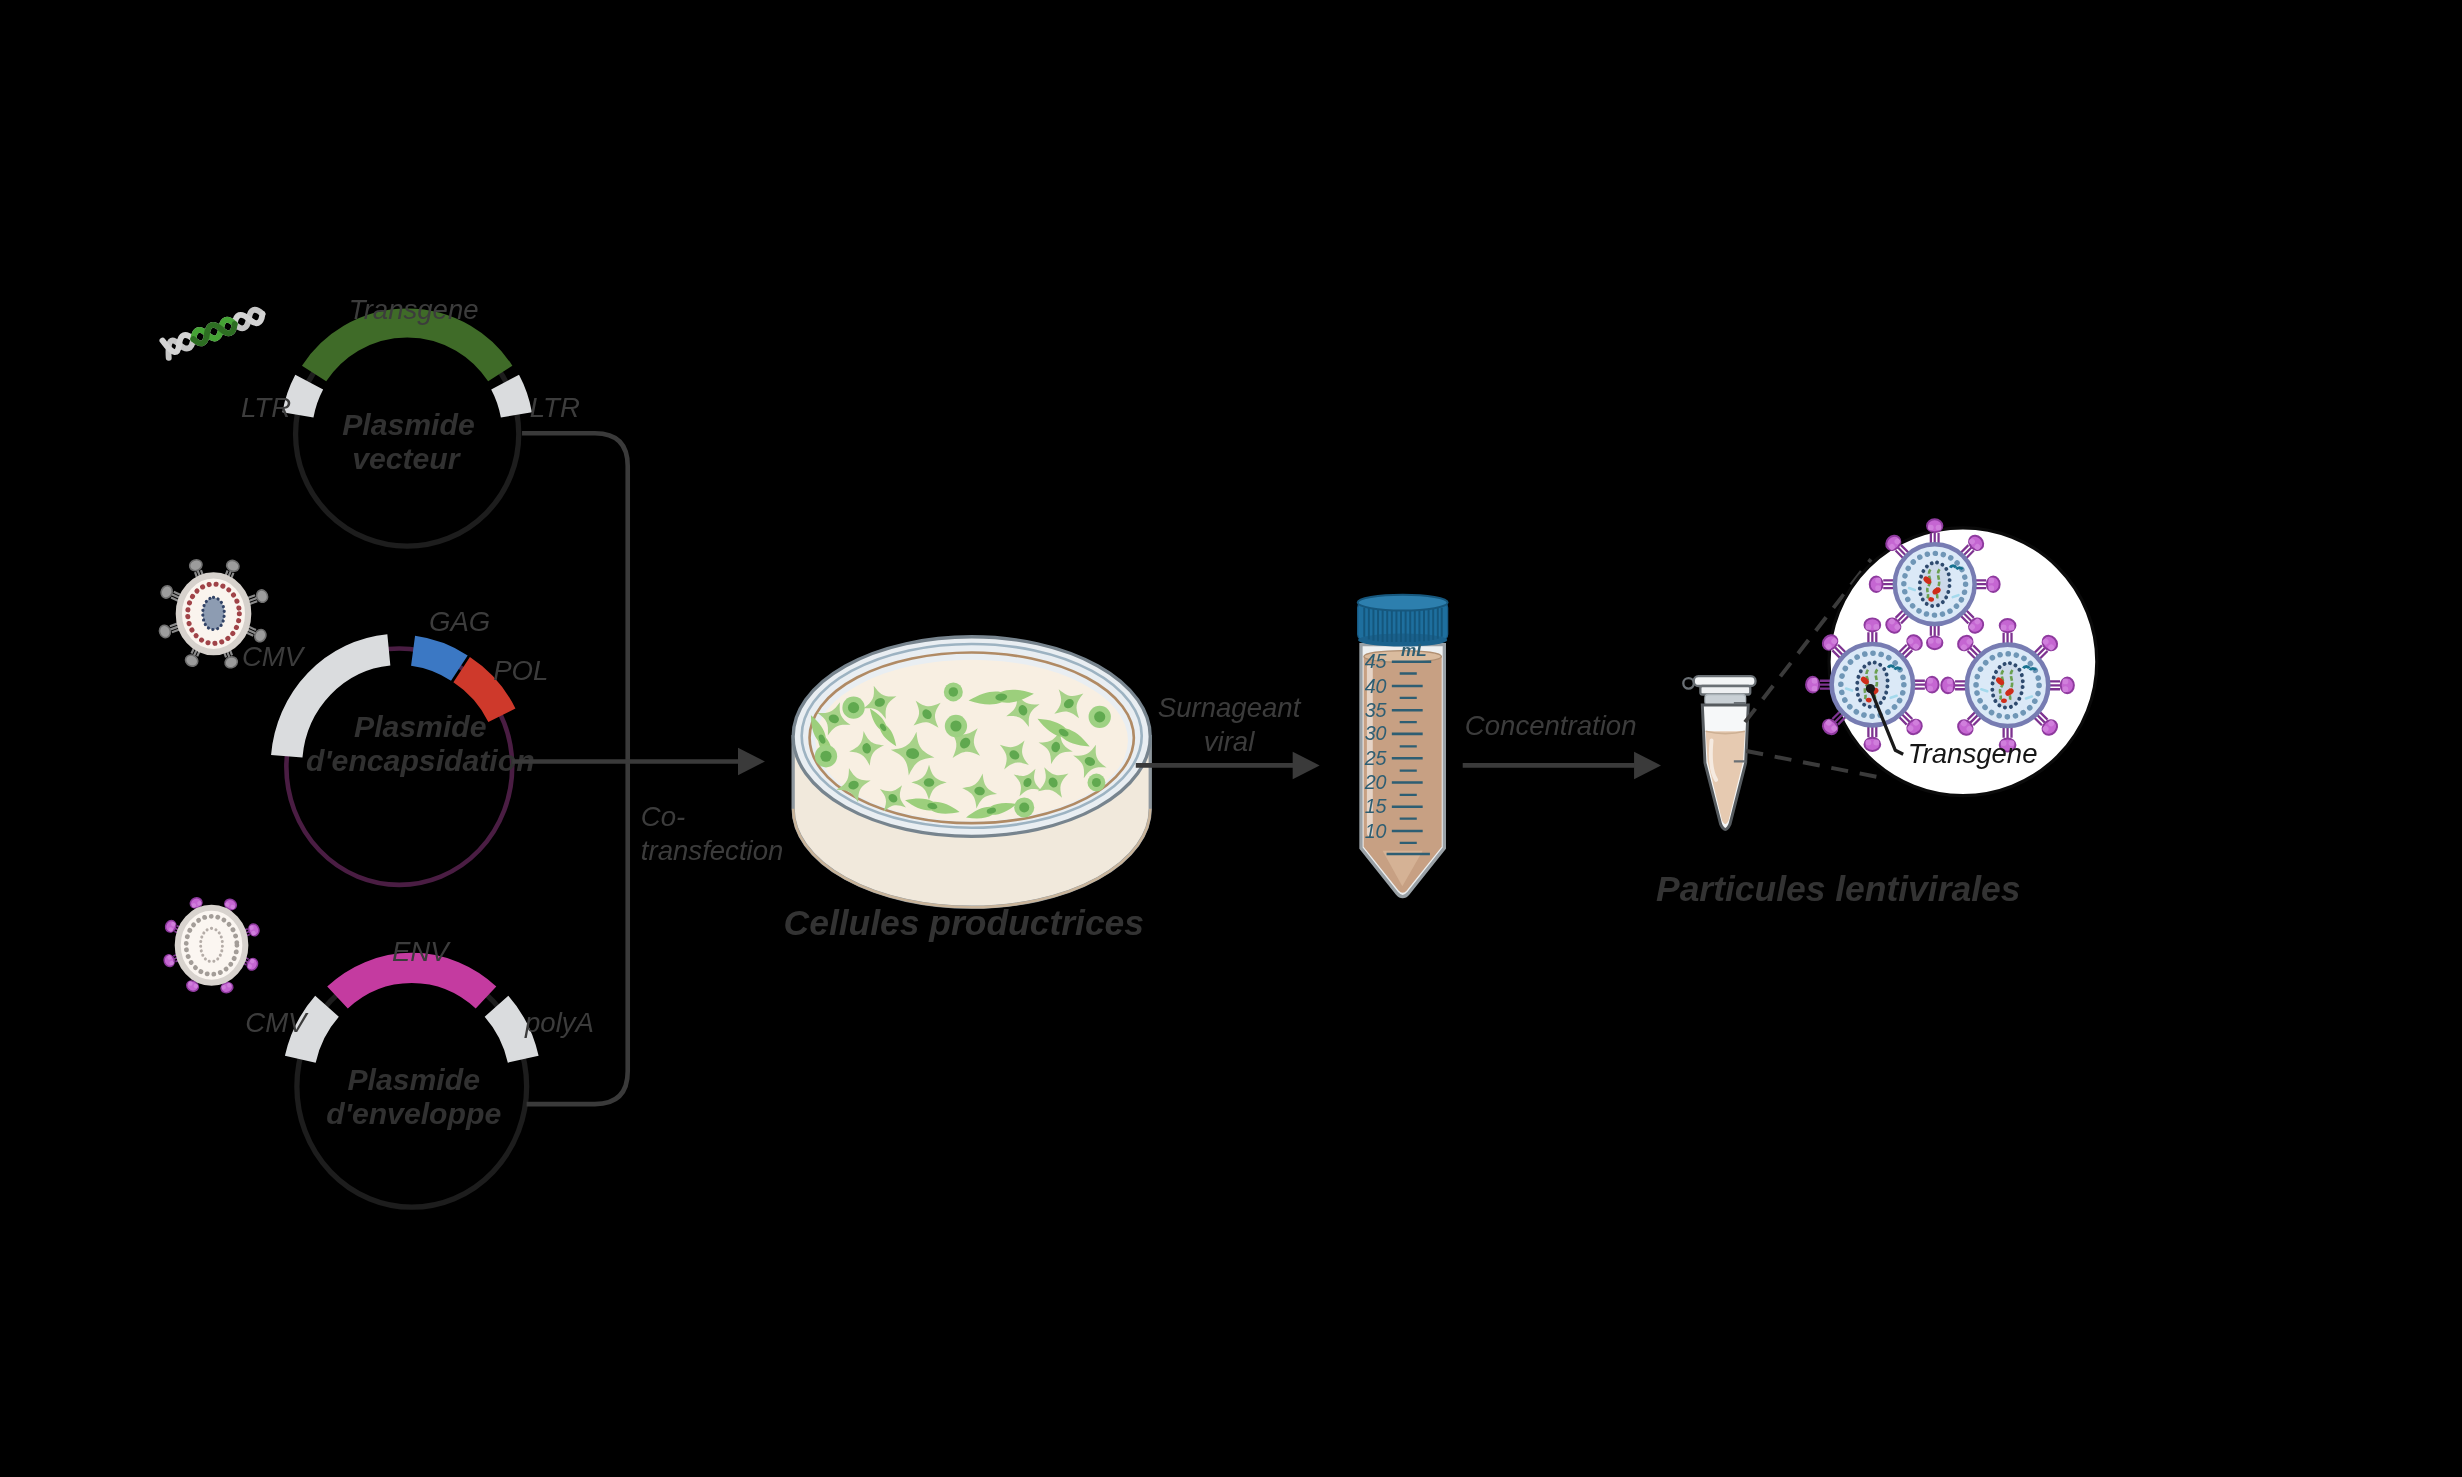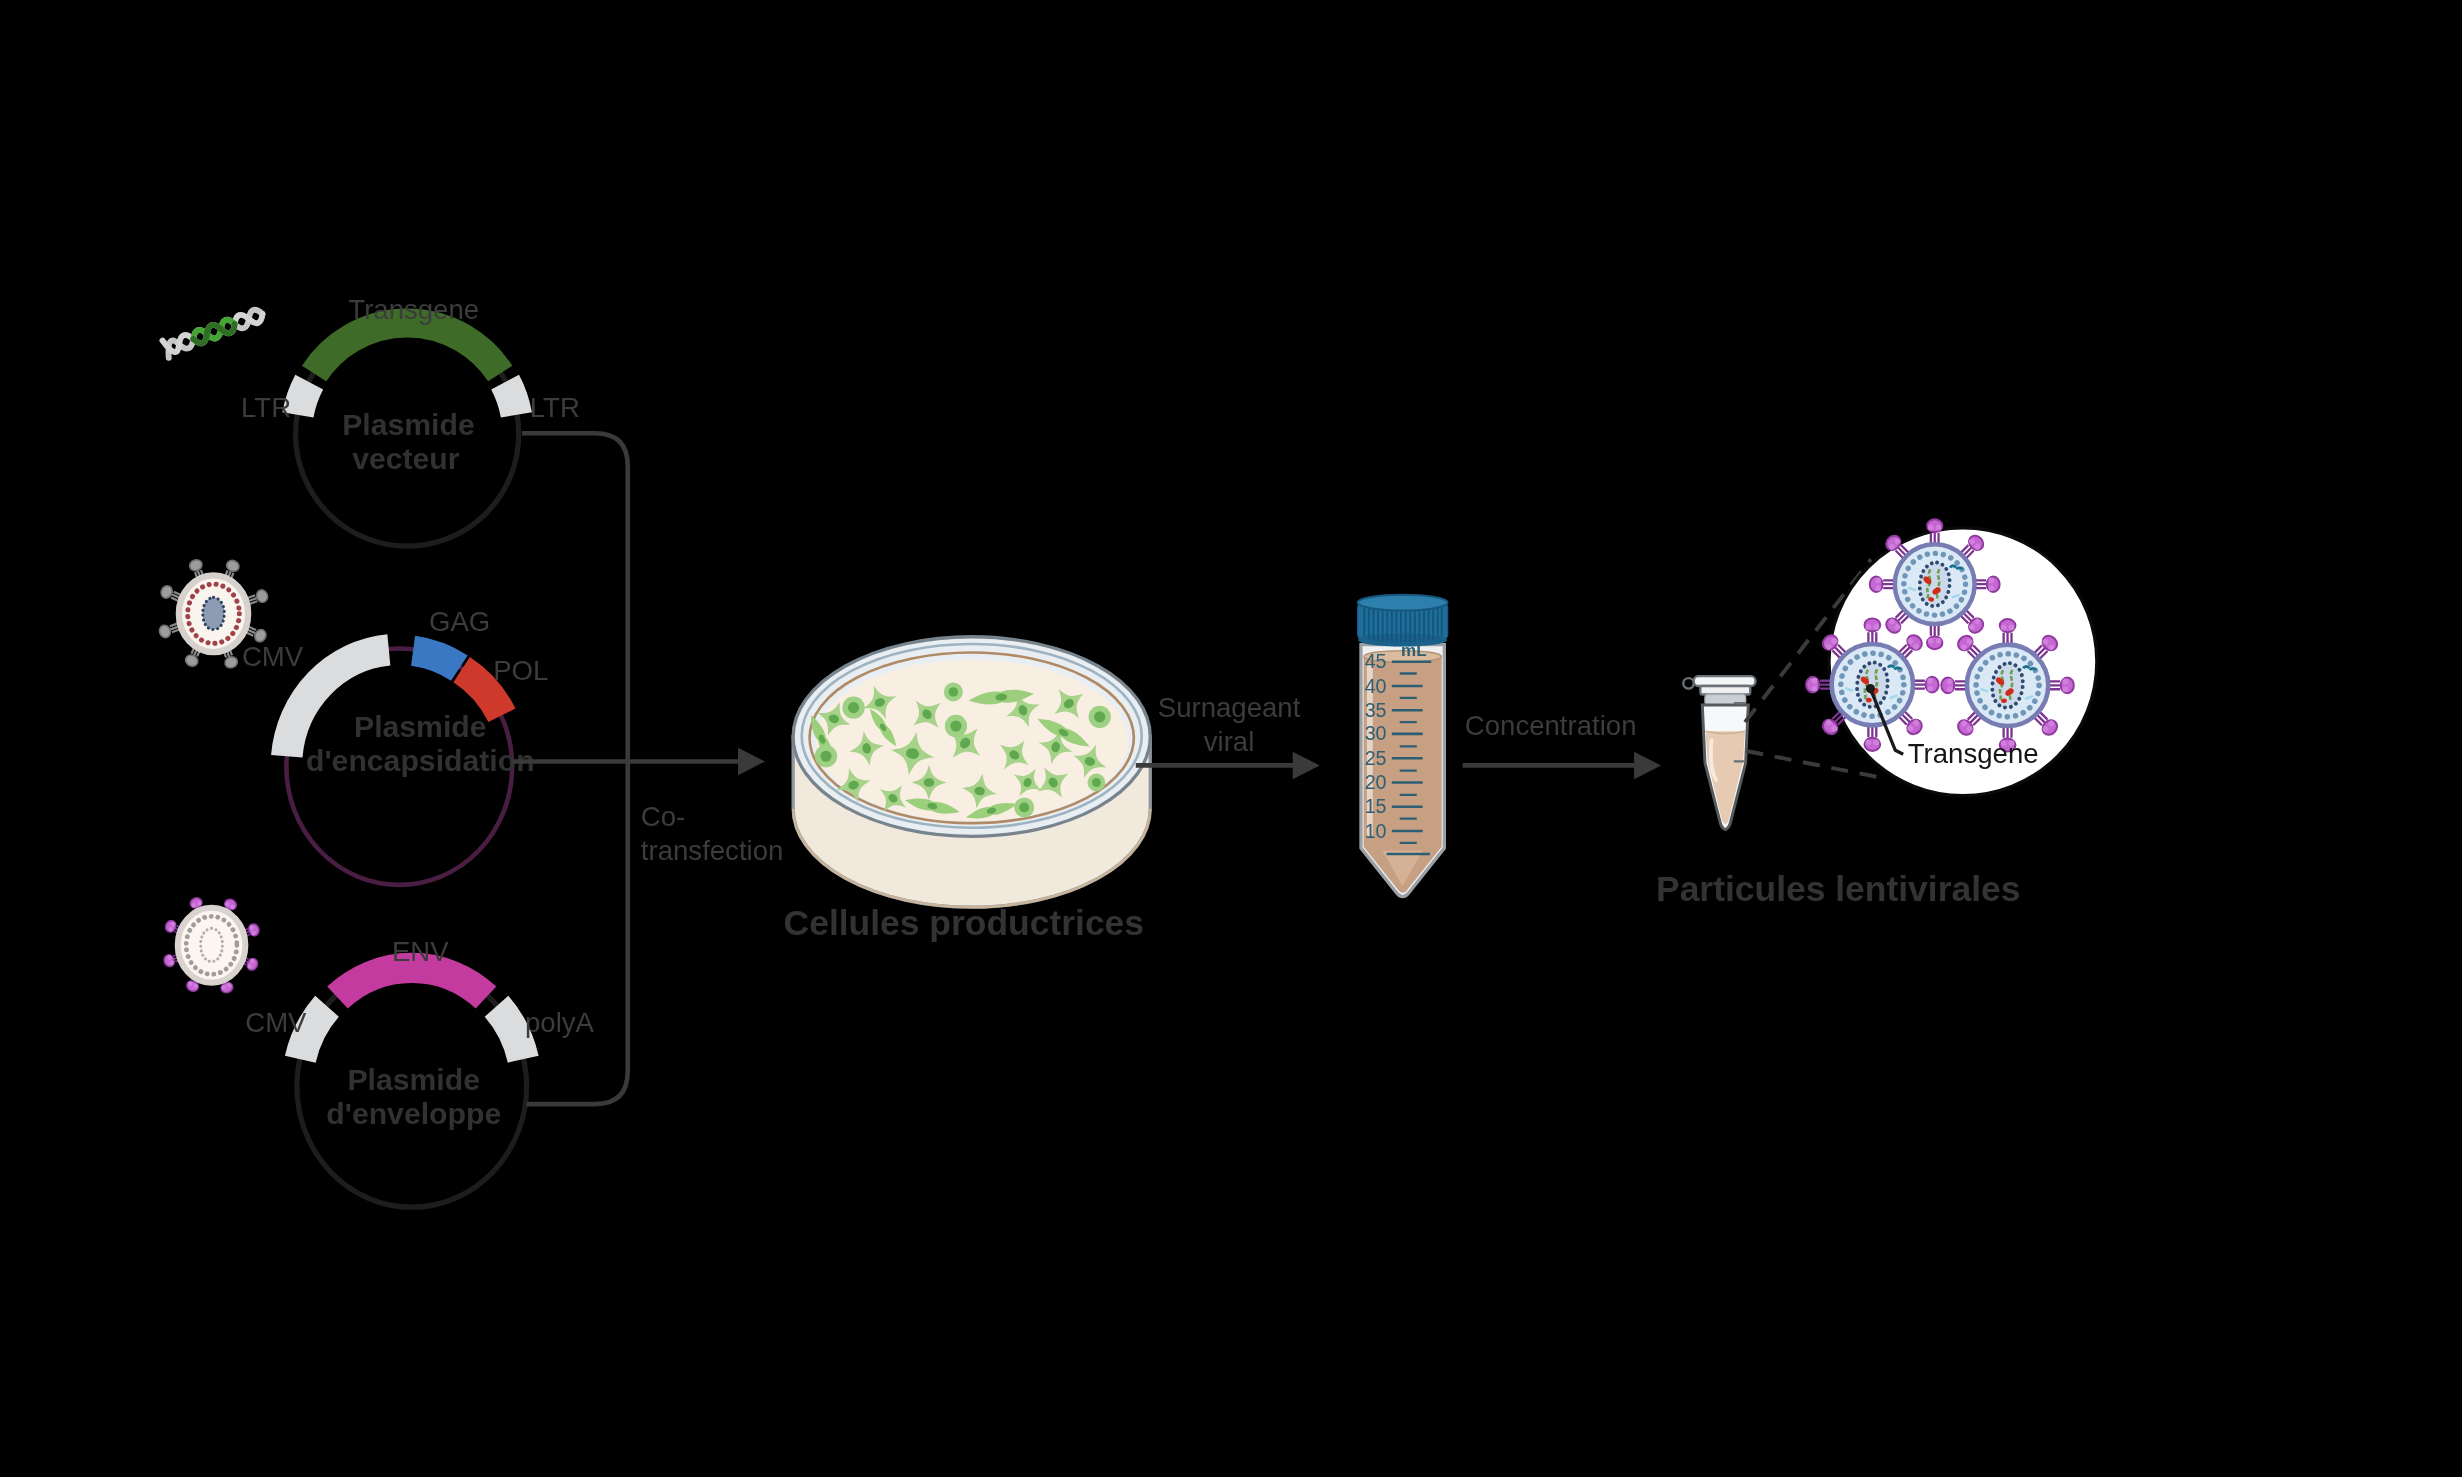--- a/index.html
+++ b/index.html
@@ -1,17 +1,17 @@
 <!DOCTYPE html>
 <html style="font-size:10.5px"><head>
 <meta charset="utf-8">
 <style>
   html,body{margin:0;padding:0;background:#000;}
   .stage{position:relative;width:2462px;height:1470px;background:#000;overflow:hidden;
-         font-family:"Liberation Sans",sans-serif;}
+         font-family:"Liberation Sans",sans-serif;font-style:italic;}
   svg{position:absolute;left:0;top:0;}
   text{font-family:"Liberation Sans",sans-serif;}
   .lbl{font-size:42px;fill:#3c3c3c;}
   .name{font-size:46px;font-weight:700;fill:#313131;}
   .title{font-size:54px;font-weight:700;fill:#333333;}
   .tick{font-size:30px;fill:#2e5e73;}
   .unit{font-size:26px;font-weight:700;fill:#2e5e73;}
   .callout{font-size:42px;fill:#161616;}
   .flow{stroke:#3a3a3a;stroke-width:7;fill:none;}
   .ah{fill:#3a3a3a;stroke:none;}

